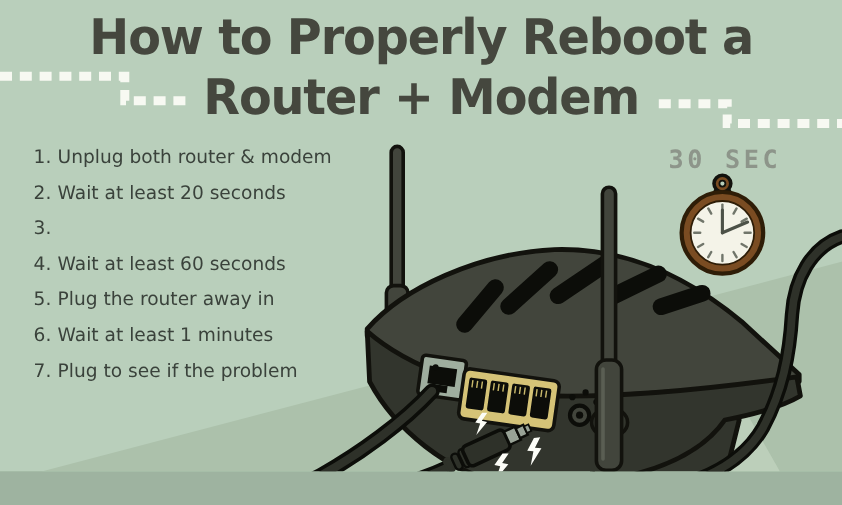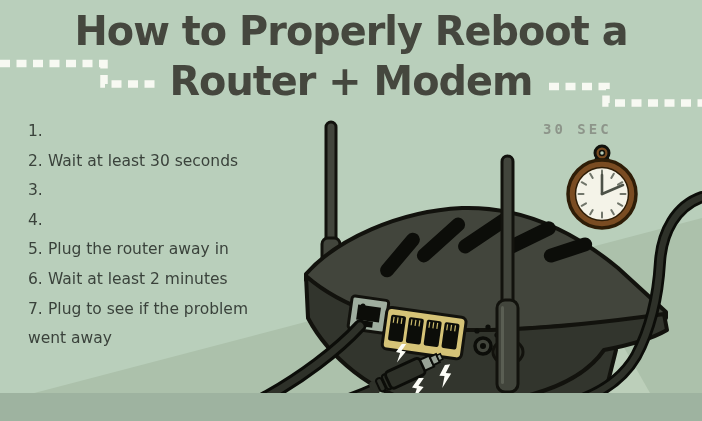--- a/index.html
+++ b/index.html
@@ -36,24 +36,24 @@
   .title span{display:block;}
 
   .steps{
     position:absolute;left:28px;top:117px;width:270px;
     color:var(--step_text);font-size:15.5px;line-height:29.6px;
   }
   .step{display:flex;white-space:nowrap;}
   .step .num{flex:0 0 20px;}
 
   .timer-label{
-    position:absolute;left:543px;top:121px;width:130px;
-    text-align:left;color:var(--timer_text);
+    position:absolute;left:521px;top:121px;width:130px;
+    text-align:right;color:var(--timer_text);
     font-family:"DejaVu Sans Mono","Liberation Mono",monospace;
-    font-weight:bold;font-size:14px;letter-spacing:3px;
+    font-weight:bold;font-size:21px;letter-spacing:3px;
   }
 </style>
 </head>
 <body>
 
 <div class="scene">
 
   <svg class="scene-svg" viewBox="0 0 702 421">
 
     <polygon class="f-floor" points="0,402 702,218 702,421 0,421"></polygon>
@@ -194,41 +194,42 @@
   </svg>
 
   <h1 class="title">
     <span>How to Properly Reboot a</span>
     <span>Router + Modem</span>
   </h1>
 
   <div class="steps">
     <div class="step">
       <span class="num">1.</span>
+      <span class="txt">Unplug both router &amp; modem</span>
     </div>
     <div class="step">
       <span class="num">2.</span>
-      <span class="txt">Wait at least 30 seconds</span>
+      <span class="txt">Wait at least 20 seconds</span>
     </div>
     <div class="step">
       <span class="num">3.</span>
     </div>
     <div class="step">
       <span class="num">4.</span>
+      <span class="txt">Wait at least 60 seconds</span>
     </div>
     <div class="step">
       <span class="num">5.</span>
       <span class="txt">Plug the router away in</span>
     </div>
     <div class="step">
       <span class="num">6.</span>
-      <span class="txt">Wait at least 2 minutes</span>
+      <span class="txt">Wait at least 1 minutes</span>
     </div>
     <div class="step">
       <span class="num">7.</span>
       <span class="txt">Plug to see if the problem</span>
     </div>
-    <div class="cont">went away</div>
   </div>
 
   <div class="timer-label">30 SEC</div>
 
 </div>
 
 </body></html>

